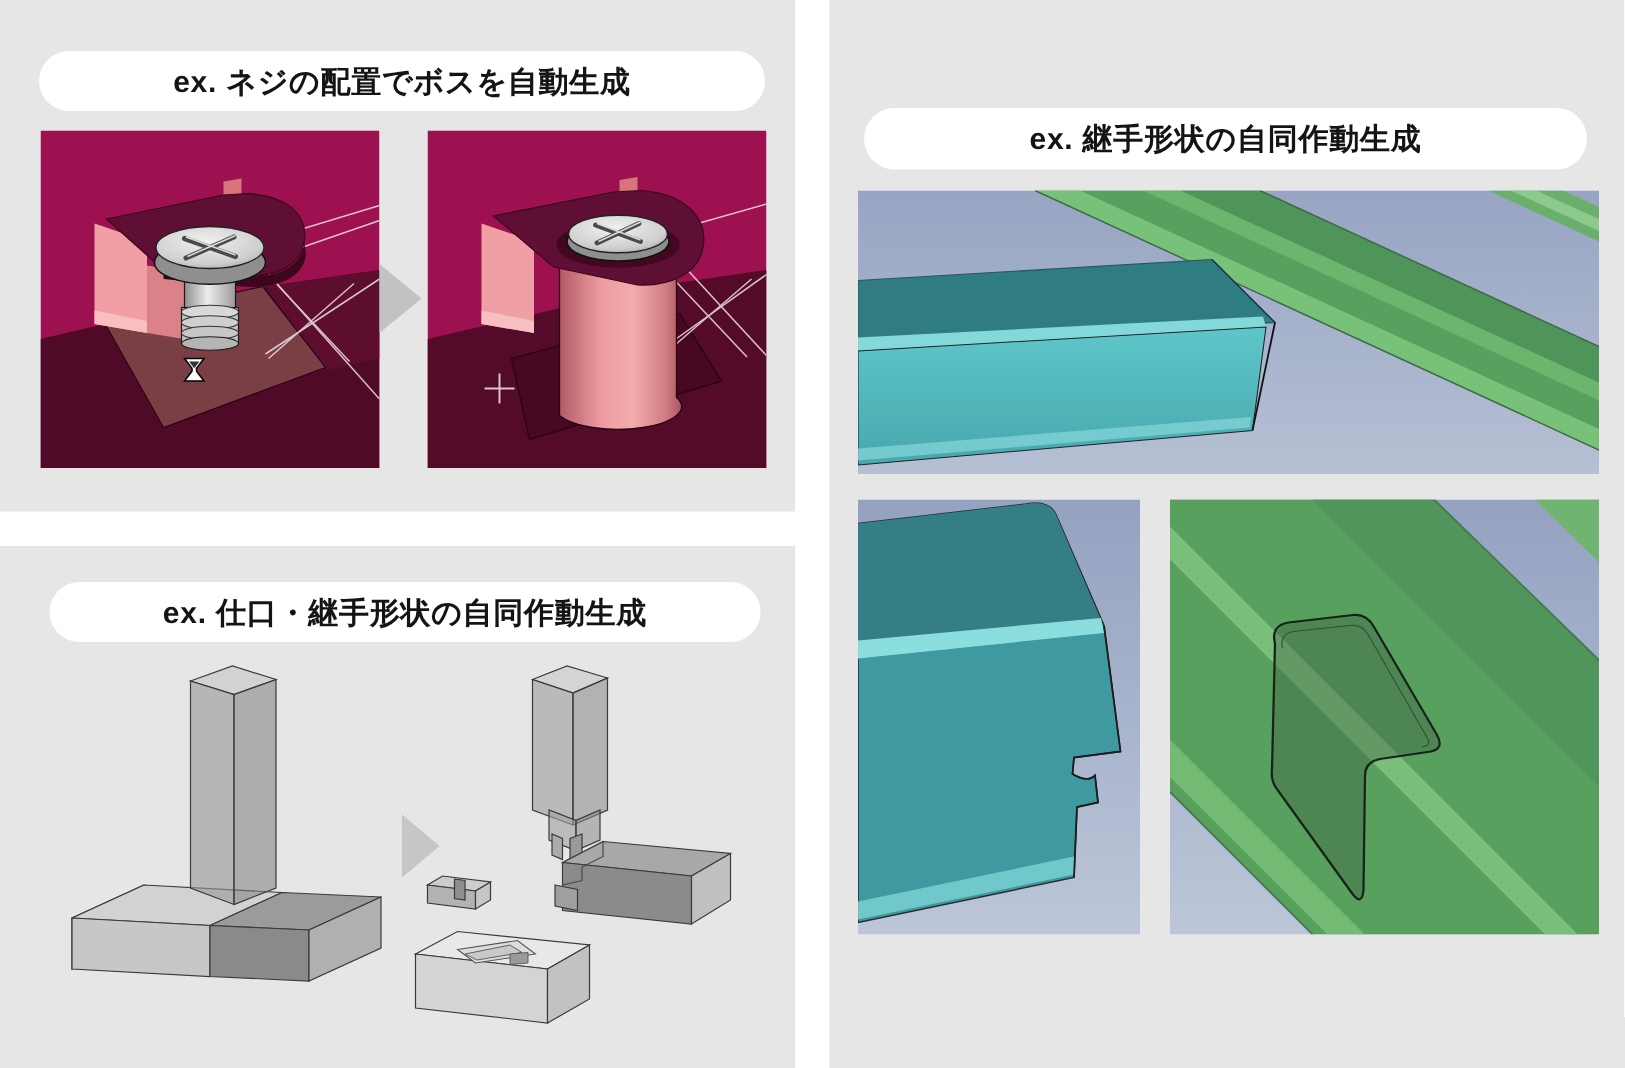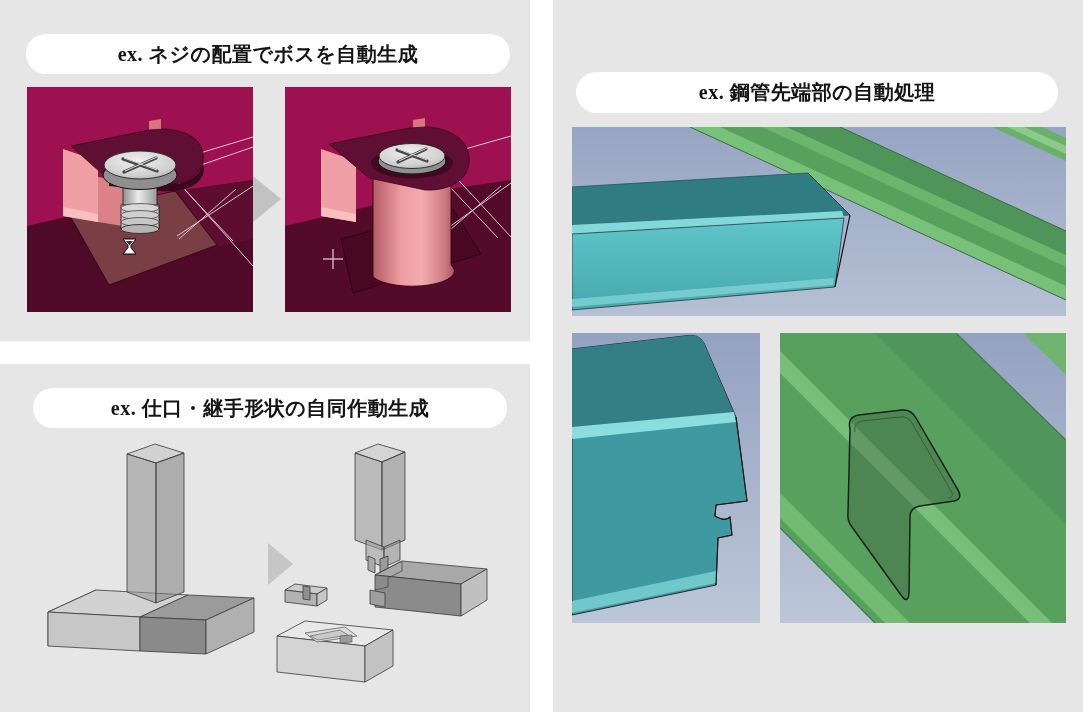--- a/index.html
+++ b/index.html
@@ -1,17 +1,17 @@
 <!DOCTYPE html>
 <html><head>
 <meta charset="utf-8">
 <style>
   html,body{margin:0;padding:0;background:#ffffff;}
   #canvas{position:relative;width:1083px;height:712px;background:#ffffff;overflow:hidden;
-          font-family:Liberation Serif, serif;}
+          font-family:Liberation Sans, sans-serif;}
   .panel{position:absolute;background:#e6e6e6;}
   #panel-boss {left:0;   top:0;    width:530px;height:341px;}
   #panel-joint{left:0;   top:364px;width:530px;height:348px;}
   #panel-pipe {left:553px;top:0;   width:530px;height:712px;}
   .pill{position:absolute;background:#ffffff;border-radius:21px;
         display:flex;align-items:center;justify-content:center;}
   .pill span{font-size:20px;font-weight:600;color:#141414;letter-spacing:.5px;white-space:nowrap;}
   #pill-boss {left:26px;top:34px;width:484px;height:40px;}
   #pill-joint{left:33px;top:24px;width:474px;height:40px;text-align:right;}
   #pill-pipe {left:23px;top:72px;width:482px;height:41px;}
@@ -187,21 +187,21 @@
         <polygon points="365,206 393,190 393,226 365,242" fill="#c2c2c2"></polygon>
         <polygon points="305,193 345,187 357,196 317,202" fill="#dcdcdc" stroke="#555" stroke-width="0.7"></polygon>
         <polygon points="310,196 340,190 348,195 318,200" fill="#c9c9c9" stroke="#555" stroke-width="0.6"></polygon>
         <polygon points="340,196 352,195 352,202 340,203" fill="#9a9a9a" stroke="#555" stroke-width="0.6"></polygon>
       </g>
     </svg>
   </div>
 
   <div class="panel" id="panel-pipe">
     <div class="pill" id="pill-pipe">
-      <span>ex. 鋼管先端部の自動処理</span>
+      <span>ex. 継手形状の自同作動生成</span>
     </div>
 
     <svg class="fig" id="fig-pipe-overview" viewBox="0 0 494 189">
       <defs>
         <linearGradient id="bgBlue" x1="0" y1="0" x2="0" y2="1">
           <stop offset="0" stop-color="#97a5c3"></stop>
             <stop offset="1" stop-color="#b6c0d4"></stop>
         </linearGradient>
         <linearGradient id="tealF" x1="0" y1="0" x2="0" y2="1">
           <stop offset="0" stop-color="#5ec6ca"></stop>

